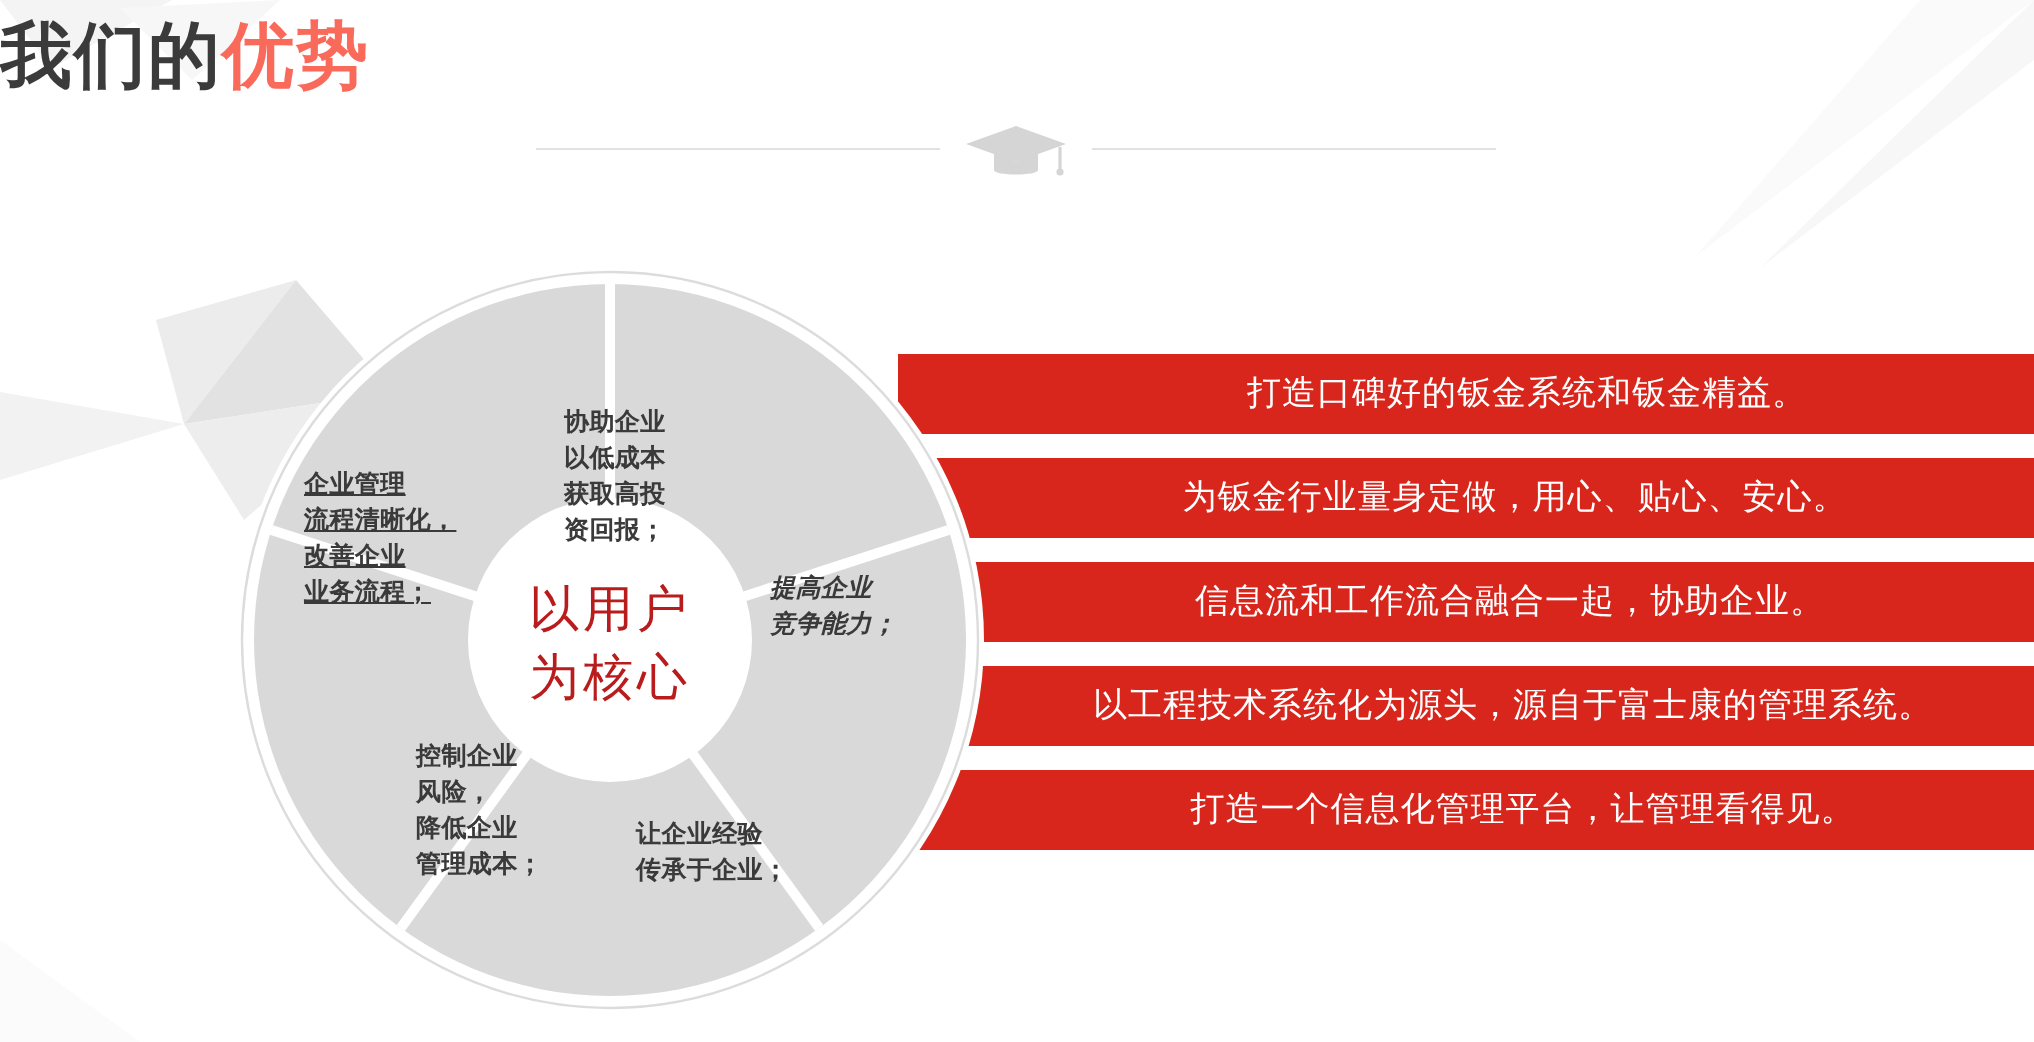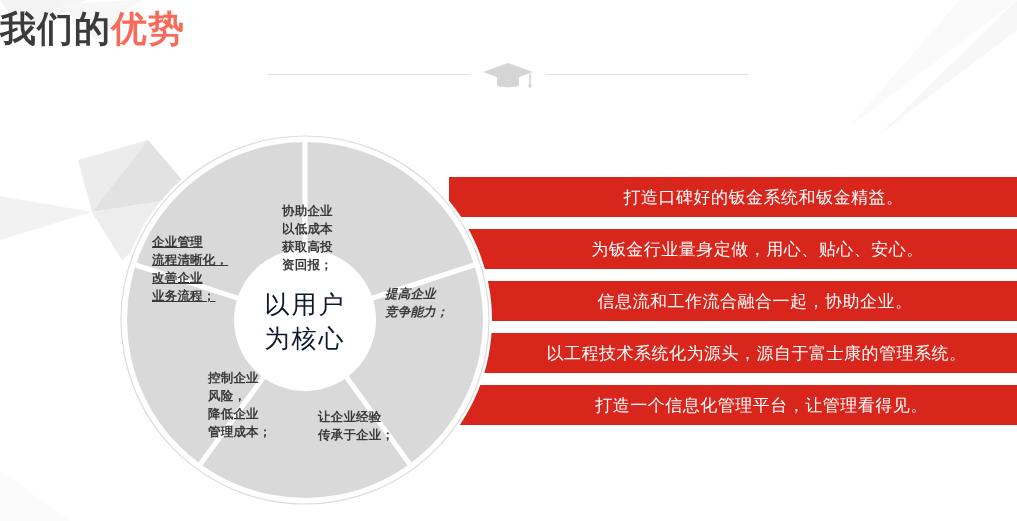--- a/index.html
+++ b/index.html
@@ -102,21 +102,21 @@
   .seg-label.right  { left: 385px; top: 285px; text-align: left; font-style: italic; }
 
   .hub-text {
     position: absolute;
     left: 240px;
     top: 288px;
     width: 130px;
     text-align: center;
     font-size: 25px;
     line-height: 34px;
-    color: #0f172a;
+    color: #b91c1c;
     letter-spacing: 2px;
     z-index: 5;
     white-space: pre-line;
   }
 
   
   .bars {
     position: absolute;
     left: 17px;
     top: 0;

